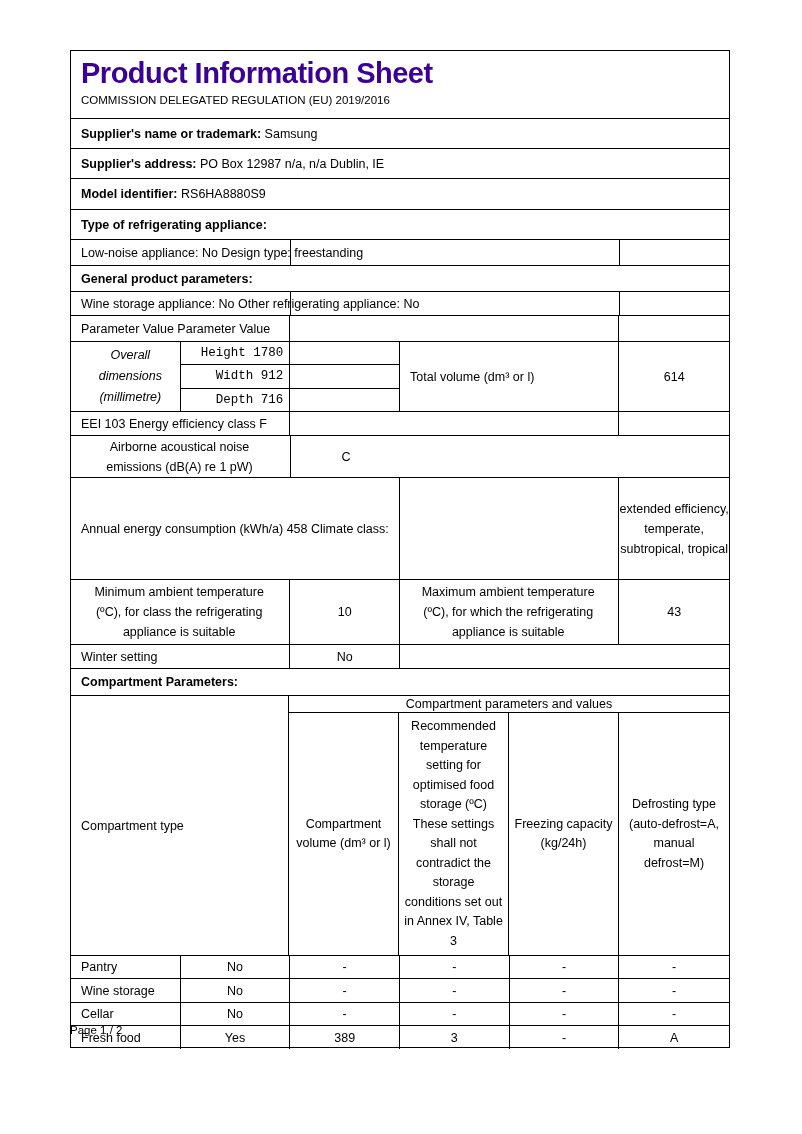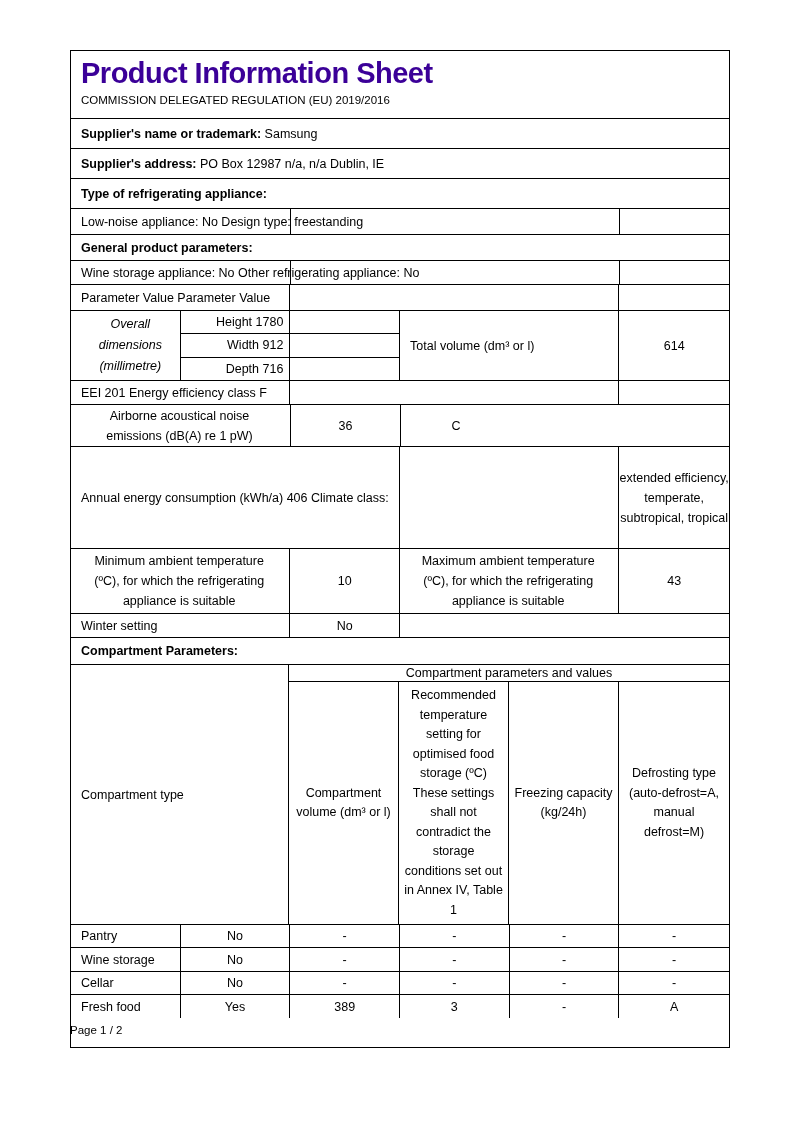--- a/index.html
+++ b/index.html
@@ -2,21 +2,21 @@
 <html><head>
 <meta charset="utf-8">
 <style>
   html,body { margin:0; padding:0; background:#ffffff; }
   body { width:802px; height:1134px; position:relative; font-family:"Liberation Sans","DejaVu Sans",sans-serif; font-size:12.5px; color:#000; }
   * { box-sizing:border-box; }
   .sheet { position:absolute; left:70px; top:50px; width:660px; height:998px; border:1px solid #000; background:#fff; }
   .row { display:flex; border-bottom:1px solid #000; }
   .row:last-child { border-bottom:none; }
   .cell { display:flex; align-items:center; }
-  .col { display:flex; flex-direction:column; }
+  .col { display:flex; flex-direction:column;font-family:Liberation Mono, monospace; }
   .w110 { width:110px; } .w220 { width:220px; } .w330 { width:330px; }
   .br { border-right:1px solid #000; }
   .bb { border-bottom:1px solid #000; }
   .pl { padding-left:10px;text-align:center; }
   .pr { padding-right:12px; }
   .center { justify-content:center; text-align:center; }
   .b { font-weight:bold; }
   .nowrap { white-space:nowrap; overflow:visible; }
   .title-block { height:68px; border-bottom:1px solid #000; padding:6px 10px 0 10px; }
   .title-block h1 { margin:0; font-size:29px; font-weight:bold; color:#3b0098; letter-spacing:-0.5px; }
@@ -51,20 +51,25 @@
       <span class="b">Supplier's name or trademark:</span>&nbsp;<span>Samsung</span>
     </div>
   </div>
 
   <div class="row h30">
     <div class="cell pl">
       <span class="b">Supplier's address:</span>&nbsp;<span>PO Box 12987 n/a, n/a Dublin, IE</span>
     </div>
   </div>
 
+  <div class="row h31">
+    <div class="cell pl">
+      <span class="b">Model identifier:</span>&nbsp;<span>RS6HA8880S9</span>
+    </div>
+  </div>
 
   <div class="row h30">
     <div class="cell pl b">Type of refrigerating appliance:</div>
   </div>
 
   <div class="row h26">
     <div class="cell w220 br pl">
       <span class="nowrap">Low-noise appliance: No Design type: freestanding</span>
     </div>
     <div class="cell w330 br"></div>
@@ -102,42 +107,41 @@
       <div class="dimcell bb"></div>
       <div class="dimcell bb"></div>
       <div class="dimcell"></div>
     </div>
     <div class="cell w220 br pl">Total volume (dm³ or l)</div>
     <div class="cell w110 center">614</div>
   </div>
 
   <div class="row h24">
     <div class="cell w220 br pl">
-      <span class="nowrap">EEI 201 Energy efficiency class F</span>
+      <span class="nowrap">EEI 103 Energy efficiency class F</span>
     </div>
     <div class="cell w330 br"></div>
     <div class="cell w110"></div>
   </div>
 
   <div class="row r-noise">
     <div class="cell w220 br pl pr wraptext">Airborne acoustical noise emissions (dB(A) re 1 pW)</div>
-    <div class="cell w110 br center">36</div>
     <div class="cell w110 center">C</div>
   </div>
 
   <div class="row r-energy">
     <div class="cell w330 br pl">
-      <span class="nowrap">Annual energy consumption (kWh/a) 406 Climate class:</span>
+      <span class="nowrap">Annual energy consumption (kWh/a) 458 Climate class:</span>
     </div>
     <div class="cell w220 br"></div>
     <div class="cell w110 center wraptext">extended efficiency, temperate, subtropical, tropical</div>
   </div>
 
   <div class="row r-minmax">
-    <div class="cell w220 br pl pr wraptext">Minimum ambient temperature (ºC), for which the refrigerating appliance is suitable</div>
+    <div class="cell w220 br pl pr wraptext">Minimum ambient temperature (ºC), for class the refrigerating appliance is suitable</div>
     <div class="cell w110 br center">10</div>
     <div class="cell w220 br pl pr wraptext">Maximum ambient temperature (ºC), for which the refrigerating appliance is suitable</div>
     <div class="cell w110 center">43</div>
   </div>
 
   <div class="row h24">
     <div class="cell w220 br pl">Winter setting</div>
     <div class="cell w110 br center">No</div>
     <div class="cell w330"></div>
   </div>
@@ -145,21 +149,21 @@
   <div class="row h27">
     <div class="cell pl b">Compartment Parameters:</div>
   </div>
 
   <div class="row r-comp-header">
     <div class="cell w220 br pl">Compartment type</div>
     <div class="comp-right">
       <div class="comp-right-top">Compartment parameters and values</div>
       <div class="comp-right-cols">
         <div class="comp-head-cell br">Compartment volume (dm³ or l)</div>
-        <div class="comp-head-cell br">Recommended temperature setting for optimised food storage (ºC) These settings shall not contradict the storage conditions set out in Annex IV, Table 1</div>
+        <div class="comp-head-cell br">Recommended temperature setting for optimised food storage (ºC) These settings shall not contradict the storage conditions set out in Annex IV, Table 3</div>
         <div class="comp-head-cell br">Freezing capacity (kg/24h)</div>
         <div class="comp-head-cell">Defrosting type (auto-defrost=A, manual defrost=M)</div>
       </div>
     </div>
   </div>
 
   <div class="row h23">
     <div class="cell w110 br pl">Pantry</div>
     <div class="cell w110 br center">No</div>
     <div class="cell w110 br center">-</div>

